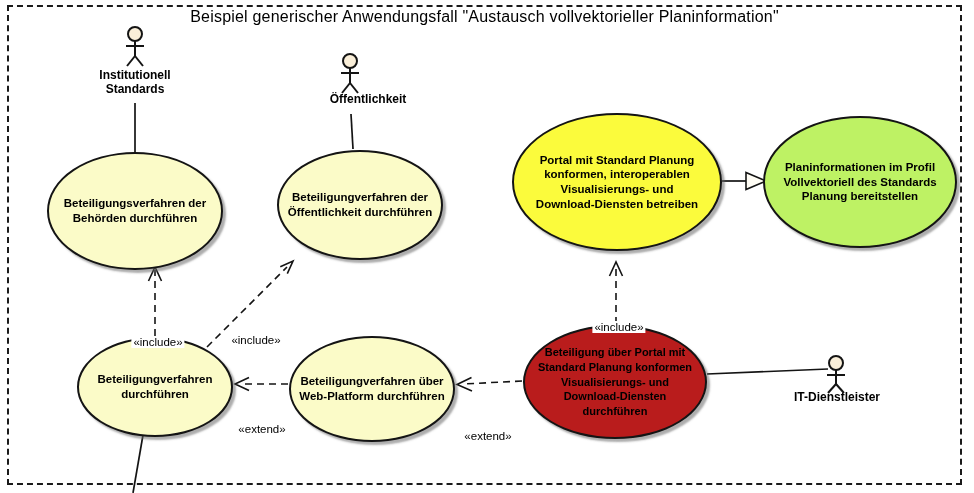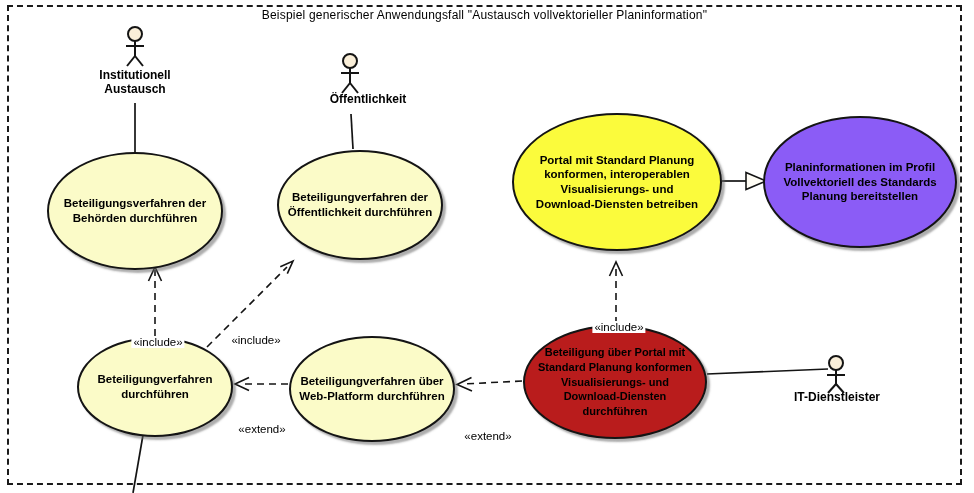--- a/index.html
+++ b/index.html
@@ -6,21 +6,21 @@
   .canvas {
     position:relative; width:974px; height:493px; background:#ffffff;
     font-family:"Liberation Sans", sans-serif; color:#000; overflow:hidden;
   }
   .frame {
     position:absolute; left:7px; top:5px; width:955px; height:480px;
     border:2px dashed #1a1a1a; box-sizing:border-box;
   }
   .title {
     position:absolute; left:7px; top:8px; width:955px; text-align:center;
-    font-size:12px; letter-spacing:.2px; z-index:3;
+    font-size:16px; letter-spacing:.2px; z-index:3;
   }
   svg.connectors { position:absolute; left:0; top:0; z-index:1; }
   .uc {
     position:absolute; border:2px solid #141414; border-radius:50%;
     display:flex; align-items:center; justify-content:center; text-align:center;
     font-weight:bold; font-size:11.5px; line-height:1.28; box-sizing:border-box;
     box-shadow:3px 3px 2px rgba(105,105,105,0.55); z-index:2;
   }
   .uc span { white-space:pre-line; }
   .uc-1 { left:47px;  top:152px; width:176px; height:118px; }
@@ -123,21 +123,21 @@
   <div class="uc uc-1" style="background: rgb(251, 251, 200);">
     <span>Beteiligungsverfahren der
 Behörden durchführen</span>
   </div>
   <div class="uc uc-3" style="background: rgb(251, 251, 60);">
     <span>Portal mit Standard Planung
 konformen, interoperablen
 Visualisierungs- und
 Download-Diensten betreiben</span>
   </div>
-  <div class="uc uc-4" style="background: #8b5cf6;">
+  <div class="uc uc-4" style="background: #bef264;">
     <span>Planinformationen im Profil
 Vollvektoriell des Standards
 Planung bereitstellen</span>
   </div>
   <div class="uc uc-5" style="background: rgb(251, 251, 200);">
     <span>Beteiligungverfahren
 durchführen</span>
   </div>
   <div class="uc uc-6" style="background: rgb(251, 251, 200);">
     <span>Beteiligungverfahren über
@@ -151,17 +151,17 @@
 durchführen</span>
   </div>
 
   <div class="edge-label el-1">«include»</div>
   <div class="edge-label el-2">«include»</div>
   <div class="edge-label el-3">«include»</div>
   <div class="edge-label el-4">«extend»</div>
   <div class="edge-label el-5">«extend»</div>
 
   <div class="actor-label al-1">Institutionell
-Austausch</div>
+Standards</div>
   <div class="actor-label al-2">Öffentlichkeit</div>
   <div class="actor-label al-3">IT-Dienstleister</div>
 
 </div>
 
 </body></html>

